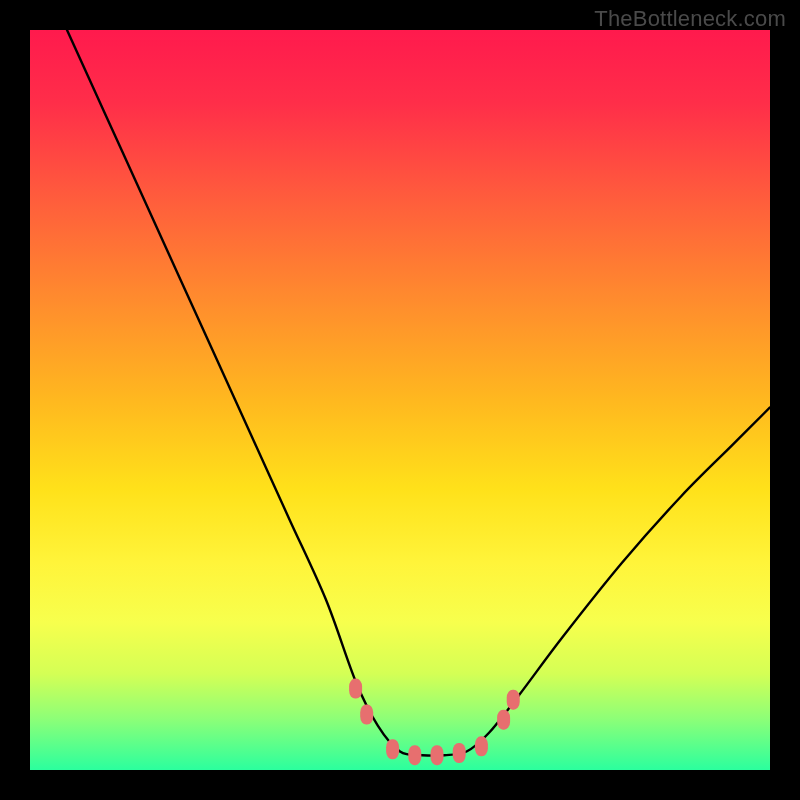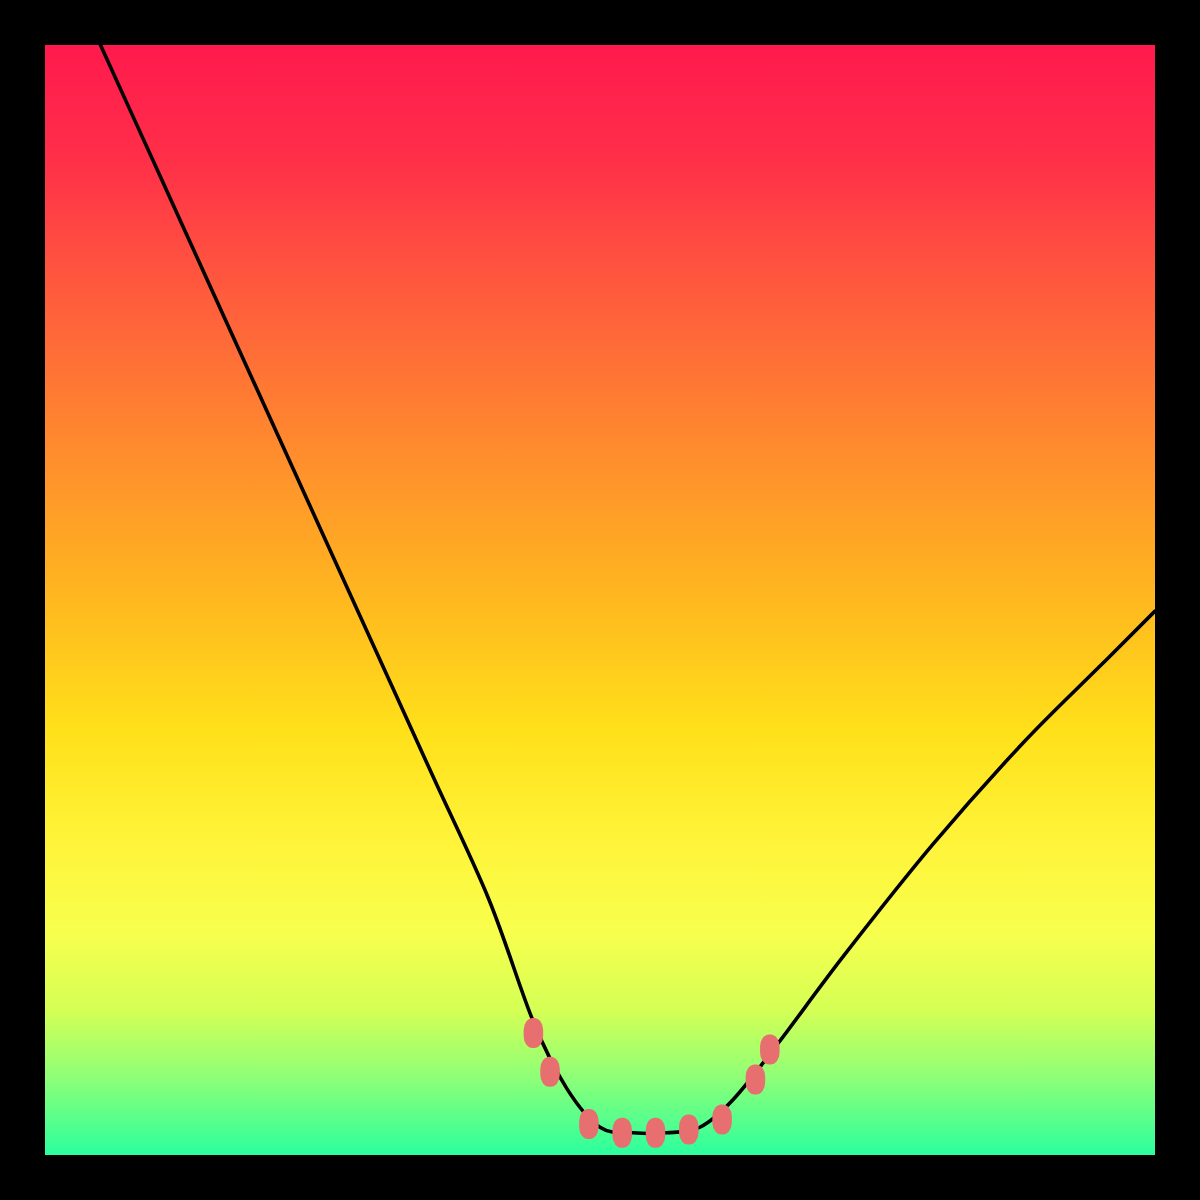--- a/index.html
+++ b/index.html
@@ -52,20 +52,21 @@
     color: #4a4a4a;
     font-size: 22px;
     letter-spacing: 0.2px;
     user-select: none;
   }
 </style>
 </head>
 <body>
 
 <div class="frame">
+  <div class="watermark">TheBottleneck.com</div>
 
   <div class="plot">
     <div class="grad"></div>
     <svg class="curve" viewBox="0 0 740 740" preserveAspectRatio="none">
       <path id="curve-path" fill="none" stroke="#000" stroke-width="2.4" stroke-linecap="round" d="M 37 0 C 43.166666666666664 13.566666666666663, 61.666666666666664 54.26666666666665, 74 81.39999999999998 C 86.33333333333333 108.5333333333333, 98.66666666666667 135.66666666666663, 111 162.79999999999995 C 123.33333333333333 189.93333333333328, 135.66666666666666 217.06666666666666, 148 244.2 C 160.33333333333334 271.3333333333333, 172.66666666666666 298.46666666666664, 185 325.59999999999997 C 197.33333333333334 352.7333333333333, 209.66666666666666 379.8666666666667, 222 407 C 234.33333333333334 434.1333333333333, 246.66666666666666 461.26666666666665, 259 488.4 C 271.3333333333333 515.5333333333333, 284.9 542.6666666666666, 296 569.8 C 307.1 596.9333333333333, 316.9666666666667 630.2333333333333, 325.6 651.2 C 334.23333333333335 672.1666666666667, 340.4 683.8833333333333, 347.79999999999995 695.6 C 355.19999999999993 707.3166666666667, 362.59999999999997 716.5666666666666, 370 721.5 C 377.40000000000003 726.4333333333334, 384.80000000000007 724.5833333333334, 392.20000000000005 725.2 C 399.6 725.8166666666667, 407.00000000000006 725.8166666666667, 414.40000000000003 725.2 C 421.8 724.5833333333334, 429.2 725.2, 436.59999999999997 721.5 C 443.99999999999994 717.8, 450.1666666666667 712.25, 458.8 703 C 467.43333333333334 693.75, 476.0666666666667 682.0333333333333, 488.40000000000003 666 C 500.73333333333335 649.9666666666667, 515.5333333333333 629, 532.8 606.8 C 550.0666666666666 584.5999999999999, 572.2666666666667 556.2333333333332, 592 532.8 C 611.7333333333333 509.3666666666666, 632.7 485.93333333333334, 651.2 466.2 C 669.7 446.46666666666664, 688.2 429.2, 703 414.4 C 717.8 399.59999999999997, 733.8333333333334 383.5666666666667, 740 377.40000000000003"></path>
       <g id="markers">
           <rect x="319.1" y="648.6" width="13" height="20" rx="6" ry="8" fill="#e76f6f"></rect>
           <rect x="330.2" y="674.5" width="13" height="20" rx="6" ry="8" fill="#e76f6f"></rect>
           <rect x="356.09999999999997" y="709.28" width="13" height="20" rx="6" ry="8" fill="#e76f6f"></rect>
           <rect x="378.3" y="715.2" width="13" height="20" rx="6" ry="8" fill="#e76f6f"></rect>

